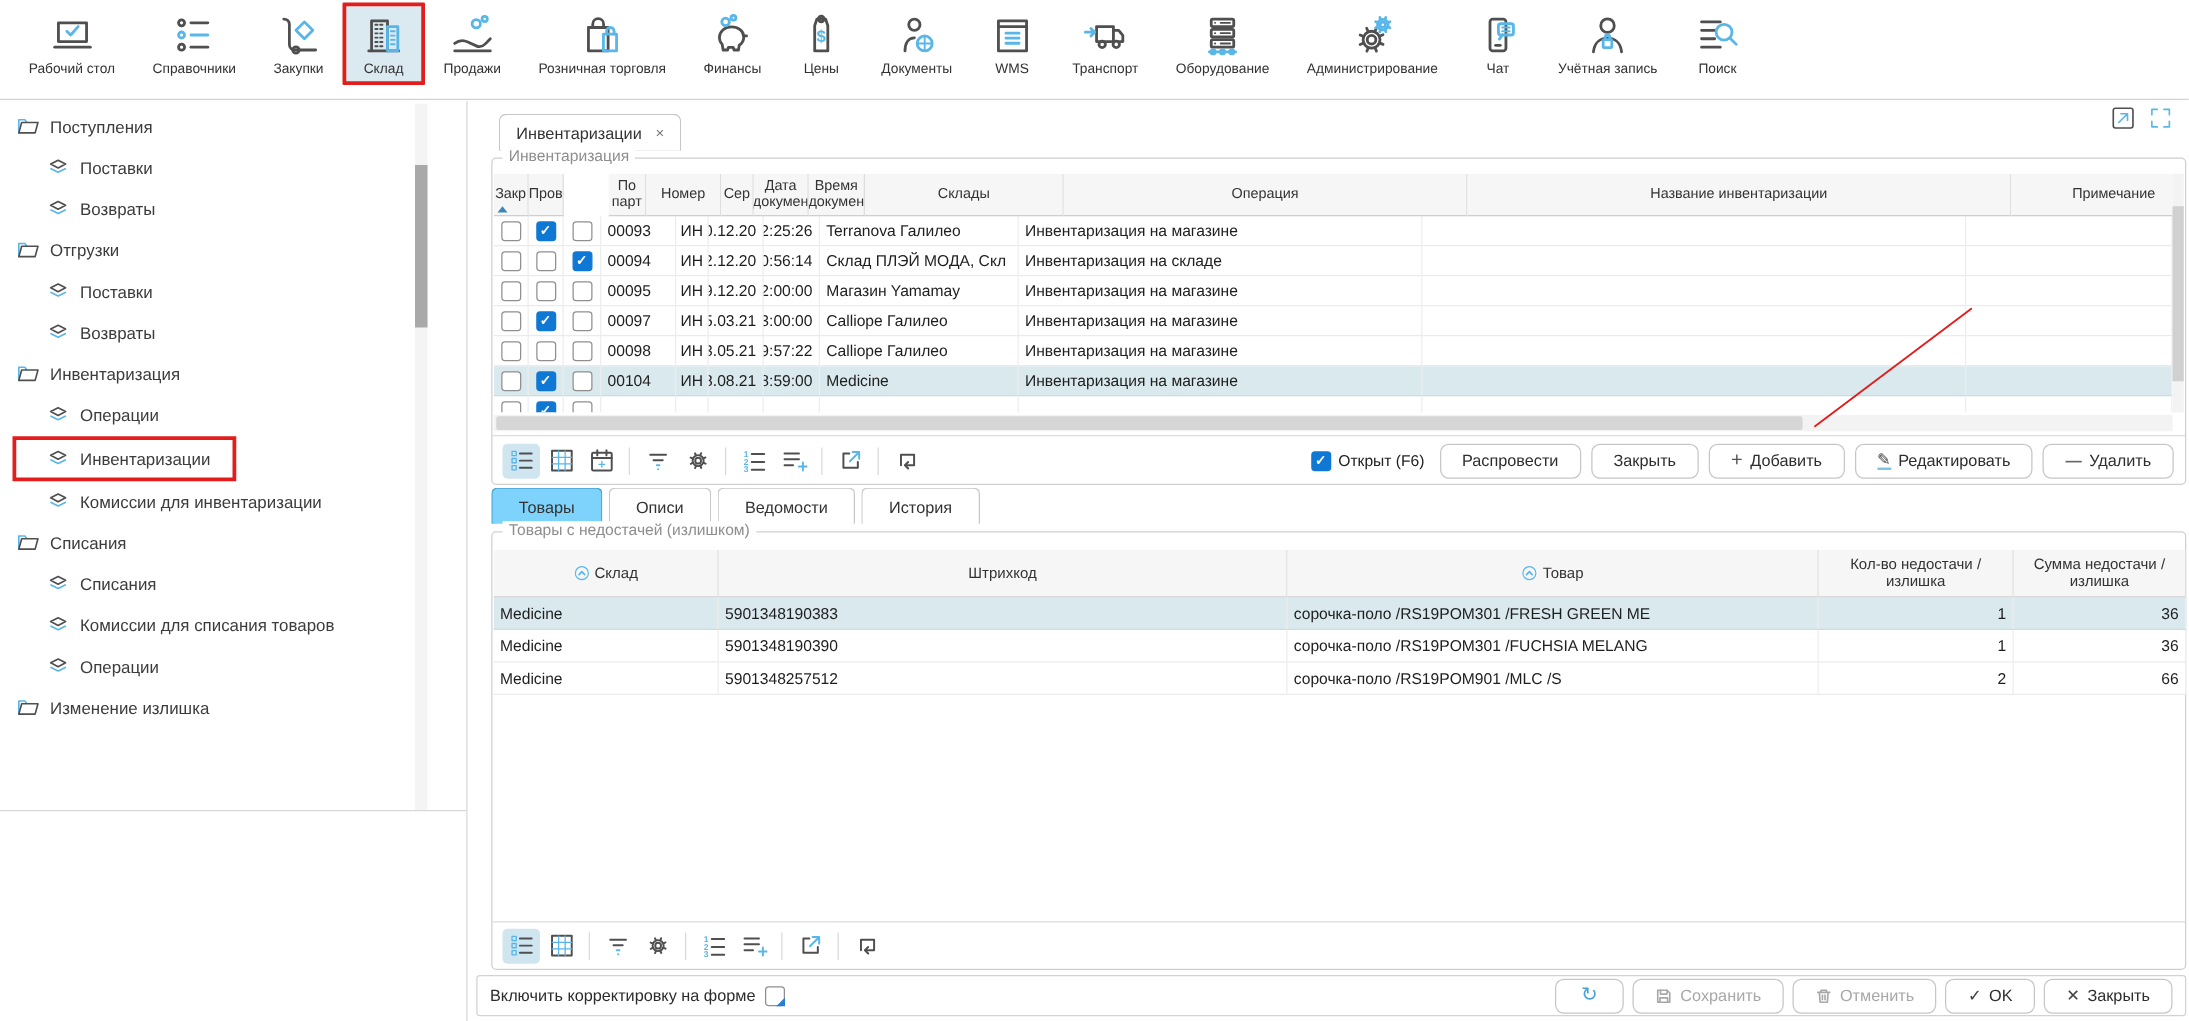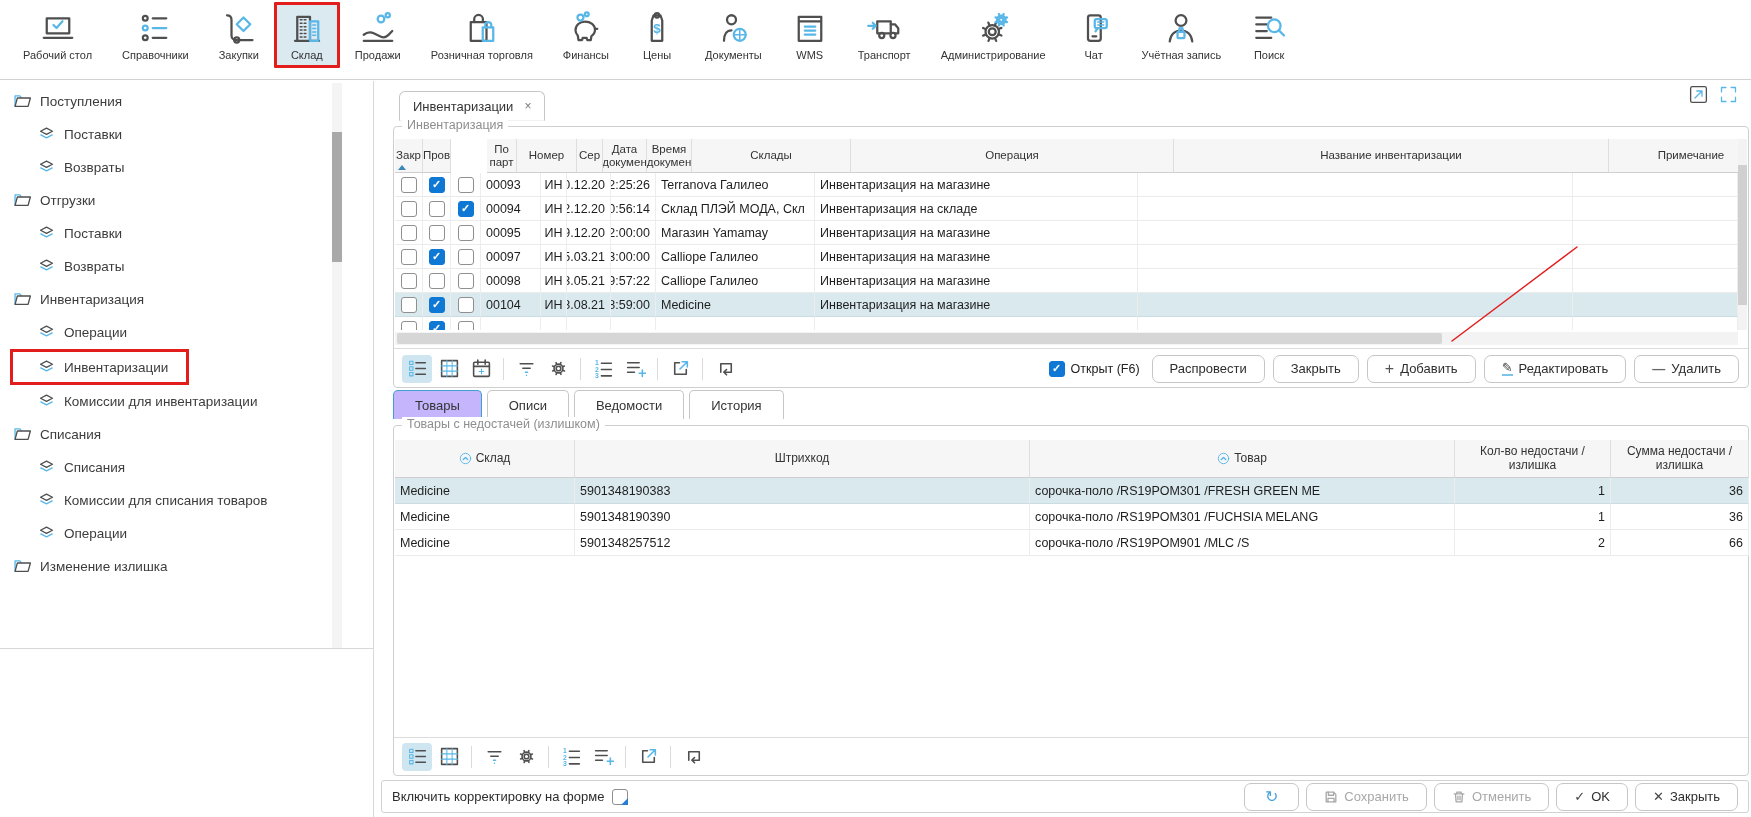--- a/index.html
+++ b/index.html
@@ -104,21 +104,21 @@
   .bicon.pencil{color:#444;border-bottom:2px solid #7cc4e8;font-size:13px;}
   .bicon.minus{color:#666;font-weight:bold;}
   .bicon.reload{color:#4aa3d8;font-size:16px;}
   .bicon.check,.bicon.cross{font-size:13px;color:#444;}
 
   
   .subtabs{position:absolute;left:18px;top:309px;display:flex;gap:5px;}
   .stab{height:29px;padding:0 21px;display:flex;align-items:center;border:1px solid #c6c6c6;
         border-radius:5px 5px 0 0;font-size:13px;color:#333;background:#fff;border-bottom:none;
         cursor:pointer;box-sizing:border-box;}
-  .stab.active{background:#c4b5fd;border-color:#3f9fd0;}
+  .stab.active{background:#7dd3fc;border-color:#3f9fd0;}
 
   
   .footerbar{position:absolute;left:6px;top:699px;width:1368px;height:33px;border:1px solid #d2d2d2;
              border-radius:3px;display:flex;align-items:center;padding:0 10px;background:#fff;
              box-sizing:border-box;gap:8px;}
   .footer-label{font-size:13px;color:#2c2c2c;}
   .foot-right{margin-left:auto;display:flex;gap:7px;align-items:center;}
   .btn.sq{padding:0 20px;}
 
   .red-arrow{position:absolute;left:0;top:0;width:1751px;height:817px;pointer-events:none;z-index:50;}
@@ -239,20 +239,35 @@
       <span class="nav-icon">
         <svg width="36" height="36" viewBox="0 0 24 24">
           <path class="g" d="M7.5 7.5h9v8h-9z"></path>
           <path class="g" d="M16.5 9.5h2.8l2.2 2.7v3.3h-2.3"></path>
           <circle class="g" cx="10.5" cy="17" r="1.7"></circle>
           <circle class="g" cx="18" cy="17" r="1.7"></circle>
           <path class="b" d="M1.5 10.5h5M4.5 8.5l2 2-2 2"></path>
         </svg>
       </span>
       <span class="nav-label">Транспорт</span>
+    </div>
+    <div class="nav-item">
+      <span class="nav-icon">
+        <svg width="36" height="36" viewBox="0 0 24 24">
+          <rect class="g" x="6" y="3.5" width="12" height="4" rx="0.8"></rect>
+          <rect class="g" x="6" y="9" width="12" height="4" rx="0.8"></rect>
+          <rect class="g" x="6" y="14.5" width="12" height="4" rx="0.8"></rect>
+          <path class="g thin" d="M8 5.5h.1M8 11h.1M8 16.5h.1M11 5.5h5M11 11h5M11 16.5h5"></path>
+          <path class="b" d="M5 21h14"></path>
+          <circle class="b" cx="7" cy="21" r="1.1"></circle>
+          <circle class="b" cx="12" cy="21" r="1.1"></circle>
+          <circle class="b" cx="17" cy="21" r="1.1"></circle>
+        </svg>
+      </span>
+      <span class="nav-label">Оборудование</span>
     </div>
     <div class="nav-item">
       <span class="nav-icon">
         <svg width="36" height="36" viewBox="0 0 24 24">
           <circle class="g" cx="11.5" cy="14.5" r="2.3"></circle>
           <circle class="g" cx="11.5" cy="14.5" r="4.5"></circle>
           <path class="g" d="M15.7 16.2L17.6 17.0"></path>
           <path class="g" d="M13.3 18.7L14.1 20.6"></path>
           <path class="g" d="M9.8 18.7L9.0 20.6"></path>
           <path class="g" d="M7.3 16.3L5.4 17.1"></path>

